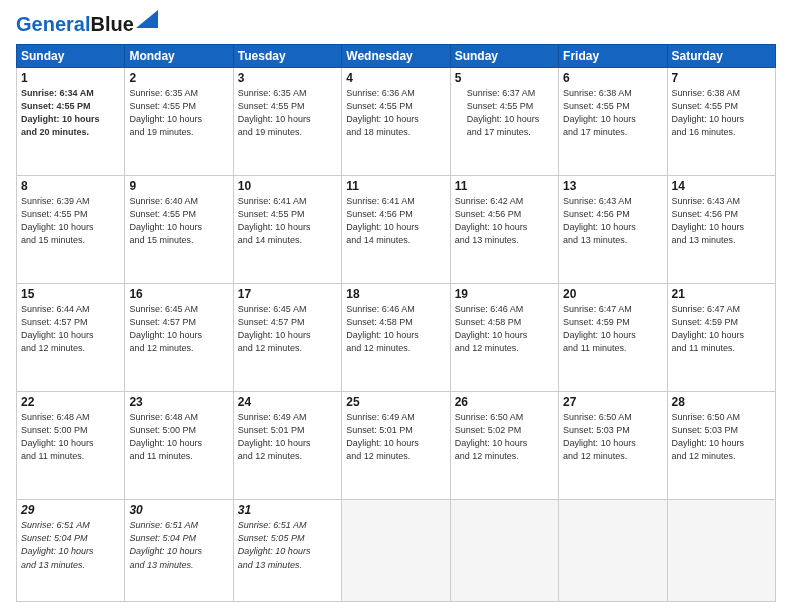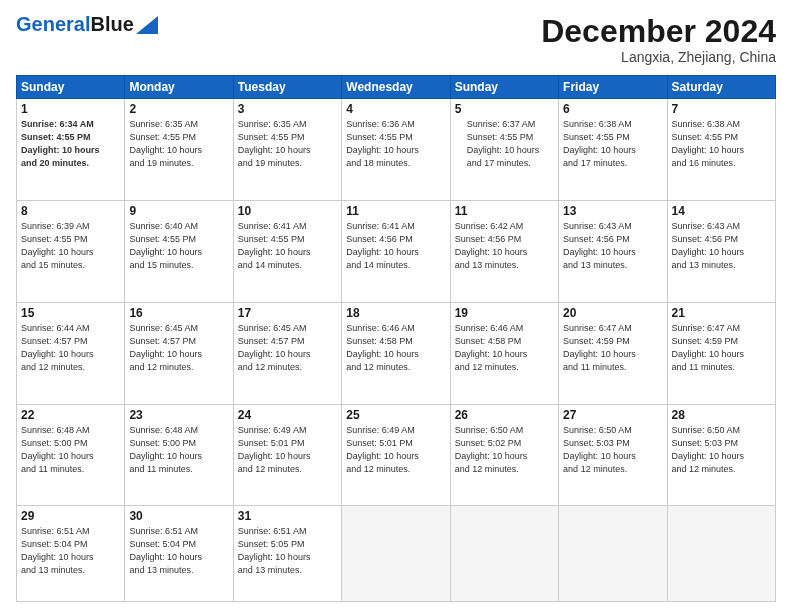--- a/index.html
+++ b/index.html
@@ -73,52 +73,49 @@
       background: #fff;
     }
     .calendar td.empty {
       background: #f5f5f5;
     }
     .calendar tr.week-row td {
       height: 80px;
     }
     .calendar tr.last-row td {
       height: 66px;
+      font-style: italic;
     }
     .day-num {
       font-size: 12px;
       font-weight: bold;
       color: #1a1a1a;
       margin-bottom: 2px;
       display: block;
     }
     .day-info {
       font-size: 9px;
       line-height: 1.45;
       color: #333;
     }
   </style>
 </head>
 <body>
 
 <div class="container">
   <div class="header">
     <div class="logo">
-      <div style="display:flex;align-items:flex-end;">
+      <div style="display:flex;align-items:flex-start;">
         <span class="logo-text">
           <span class="blue">General</span><span>Blue</span>
         </span>
         <svg width="22" height="18" viewBox="0 0 22 18" style="margin-left:2px;margin-top:-4px;">
           <polygon points="0,18 22,0 22,18" fill="#1565c0"></polygon>
         </svg>
       </div>
-    </div>
-    <div class="title-section">
-      <div class="month-title">December 2024</div>
-      <div class="location">Langxia, Zhejiang, China</div>
     </div>
   </div>
 
   <table class="calendar">
     <thead>
       <tr>
       <th>Sunday</th>
           <th>Monday</th>
           <th>Tuesday</th>
           <th>Wednesday</th>

